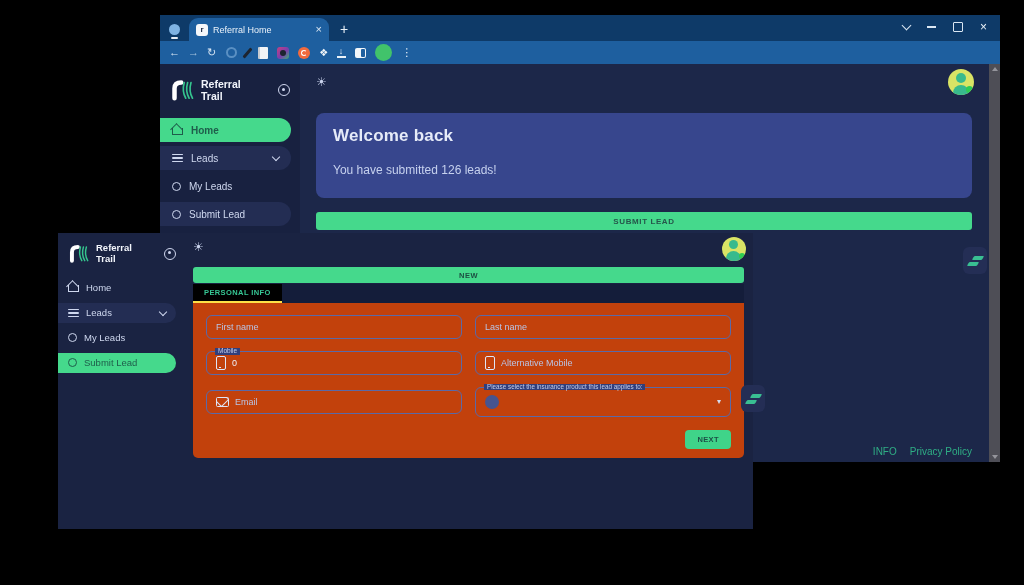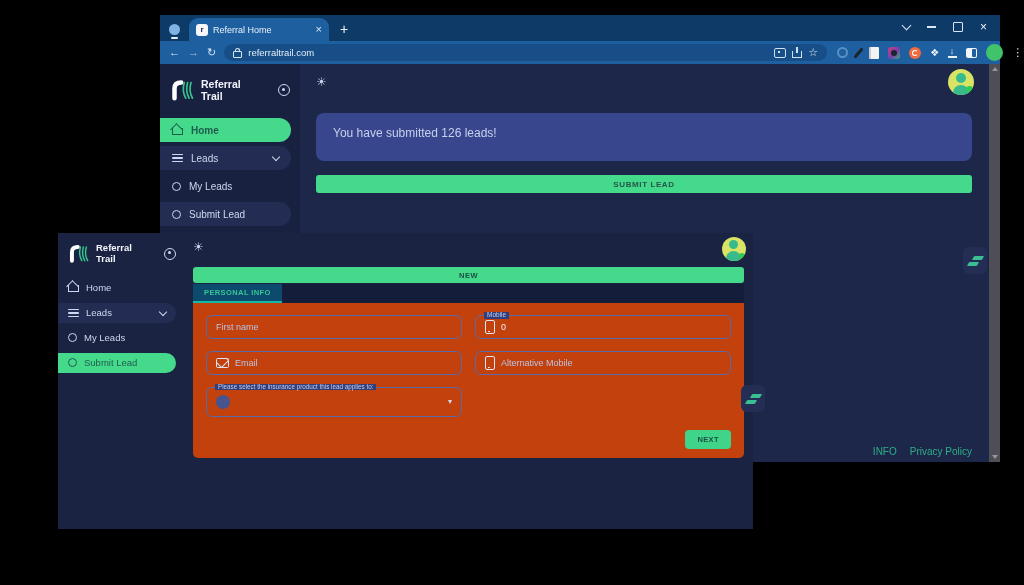--- a/index.html
+++ b/index.html
@@ -109,21 +109,21 @@
   .omain{flex:1;position:relative;padding:0 9px;}
   .ohdr{height:28px;display:flex;align-items:center;}
   .o-avatar{right:7px;top:4px;width:24px;height:24px;}
   .o-avatar .head{left:7px;top:3px;width:9px;height:9px;}
   .o-avatar .torso{left:4px;top:14px;width:15px;height:10px;}
   .o-avatar .dot{width:6px;height:6px;}
   .newbar{height:16px;background:#45d98c;border-radius:3px;display:flex;align-items:center;justify-content:center;
           color:#1d4e42;font-size:7.5px;font-weight:bold;letter-spacing:.5px;margin-top:6px;}
   .tabrow{height:19px;background:#141d3a;display:flex;margin-top:1px;}
   .ptab{padding:0 11px;display:flex;align-items:center;color:#36c794;font-size:7.5px;font-weight:bold;
-        letter-spacing:.4px;border-bottom:2px solid #14b8a6;background:#0c4a6e;box-sizing:border-box;}
+        letter-spacing:.4px;border-bottom:2px solid #fde047;background:#000000;box-sizing:border-box;}
   .panel{background:#c2410c;border-radius:0 0 5px 5px;padding:12px 13px 9px;}
   .frm{display:grid;grid-template-columns:1fr 1fr;column-gap:13px;row-gap:12px;align-items:center;}
   .inp{height:24px;border:1px solid #5a69a8;border-radius:6px;display:flex;align-items:center;gap:6px;
        padding:0 9px;position:relative;color:#e8ecfa;box-sizing:border-box;}
   .inp input{background:transparent;border:none;outline:none;color:#eef1fb;font-size:9px;width:100%;
              font-family:inherit;padding:0;}
   .inp input::placeholder{color:#b9c4e6;opacity:1;}
   .flabel{position:absolute;top:-4px;left:8px;background:#313e7b;padding:0 3px;font-size:6.5px;color:#c3cdea;line-height:1;}
   .flabel.long{font-size:6.3px;white-space:nowrap;}
   .inp.tall{height:30px;}
@@ -164,28 +164,20 @@
         <span class="minbar"></span>
         <span class="maxsq"></span>
         <span class="closex">×</span>
       </div>
     </div>
 
     <div class="toolbar">
       <span class="navbtn">←</span>
       <span class="navbtn fwd">→</span>
       <span class="navbtn">↻</span>
-      <div class="addr">
-        <span class="lock"></span>
-        <span>referraltrail.com</span>
-        <span class="addr-sp"></span>
-        <span class="ic-install"></span>
-        <span class="ic-share"></span>
-        <span class="ic-star">☆</span>
-      </div>
       <div class="exts">
         <span class="x-ring"></span>
         <span class="x-pen"></span>
         <span class="x-book"></span>
         <span class="x-cam"></span>
         <span class="x-orange"></span>
         <span class="x-paw">❖</span>
         <span class="x-dl"></span>
         <span class="x-side"></span>
         <span class="tb-avatar"></span>
@@ -234,20 +226,21 @@
       <div class="content">
         <div class="hdr">
           <span class="sun">☀</span>
         </div>
         <div class="app-avatar b-avatar">
           <span class="head"></span>
           <span class="torso"></span>
           <span class="dot"></span>
         </div>
         <div class="card">
+          <h1>Welcome back</h1>
           <p>You have submitted 126 leads!</p>
         </div>
         <div class="submit-bar">SUBMIT LEAD</div>
         <div class="footer-links">
           <span>INFO</span>
           <span>Privacy Policy</span>
         </div>
       </div>
 
       <div class="badge b-badge">
@@ -312,34 +305,37 @@
       <div class="newbar">NEW</div>
       <div class="tabrow">
         <span class="ptab">PERSONAL INFO</span>
       </div>
 
       <div class="panel">
         <div class="frm">
           <div class="inp">
             <input placeholder="First name" style="">
           </div>
+          <div class="inp">
+            <input placeholder="Last name" style="">
+          </div>
 
           <div class="inp">
             <span class="flabel">Mobile</span>
             <span class="phone-ic"></span>
             <input value="0" style="">
           </div>
           <div class="inp">
+            <span class="phone-ic"></span>
+            <input placeholder="Alternative Mobile" style="">
+          </div>
+
+          <div class="inp">
             <span class="mail-ic"></span>
             <input placeholder="Email" style="">
-          </div>
-
-          <div class="inp">
-            <span class="phone-ic"></span>
-            <input placeholder="Alternative Mobile" style="">
           </div>
           <div class="inp tall">
             <span class="flabel long">Please select the insurance product this lead applies to:</span>
             <span class="skel"></span>
             <span class="caret">▾</span>
           </div>
         </div>
         <div class="next-row">
           <button class="next-btn">NEXT</button>
         </div>

